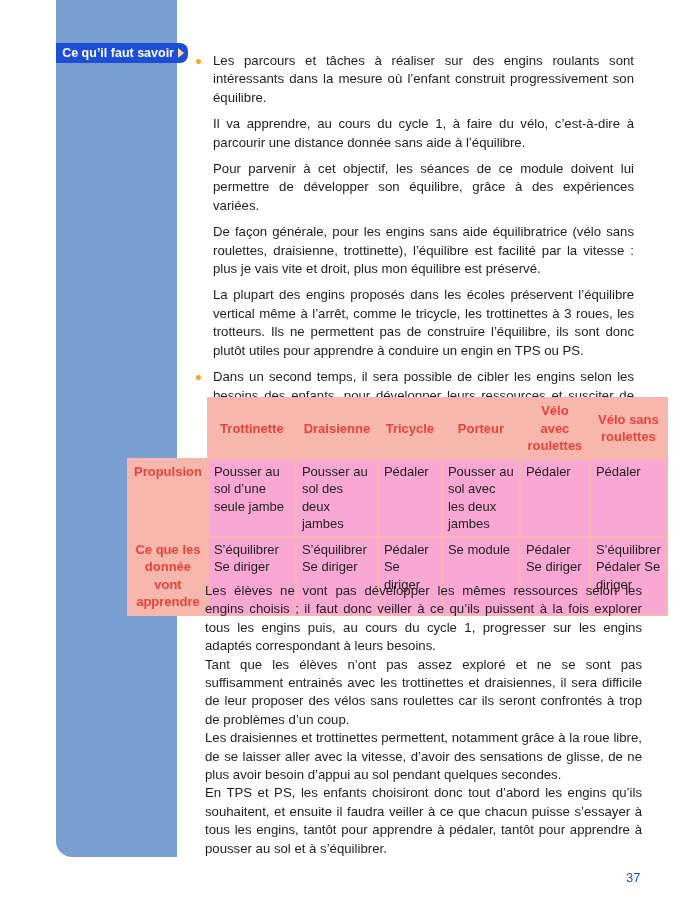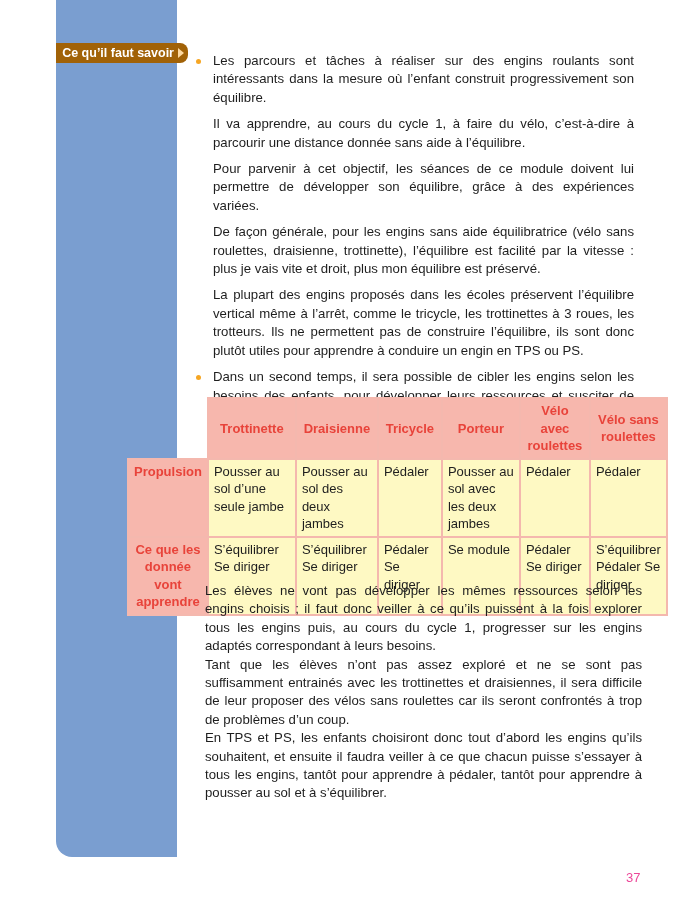--- a/index.html
+++ b/index.html
@@ -9,21 +9,21 @@
     font-family:"Liberation Sans", sans-serif;
     color:#1e1e1e;
   }
   .sidebar {
     position:absolute; left:56px; top:0; width:121px; height:857px;
     background:#7a9ed0;
     border-bottom-left-radius:16px;
   }
   .tag {
     position:absolute; left:56px; top:43px; width:132px; height:20px;
-    background:#a16207;
+    background:#1d4ed8;
     border-radius:0 8px 8px 0;
     color:#fff; font-weight:bold; font-size:12.5px;
     display:flex; align-items:center; justify-content:flex-end;
     padding-right:14px; box-sizing:border-box;
   }
   .tag-arrow {
     position:absolute; right:4px; top:5px; width:0; height:0;
     border-top:5px solid transparent; border-bottom:5px solid transparent;
     border-left:6px solid #fdd9a0;
   }
@@ -46,29 +46,29 @@
     border:2px solid #f4b8ae;
     vertical-align:top;
     padding:3px 5px;
   }
   table.grid th {
     background:#f7b7ad; color:#e8433a; font-weight:bold; text-align:center;
     vertical-align:middle;
   }
   table.grid th.row-head { text-align:center; vertical-align:top;margin-top:32px; }
   table.grid th.corner { background:transparent; border:none; }
-  table.grid td { background:#fef9c3; text-align:left; }
+  table.grid td { background:#f9a8d4; text-align:left; }
   .content2 {
     position:absolute; left:205px; top:582px; width:437px;
     font-size:13.2px; line-height:18.4px; text-align:justify;
   }
   .content2 p { margin:0; }
   .page-num {
     position:absolute; left:626px; top:870px;
-    color:#ec4899; font-size:13px;
+    color:#1d4ed8; font-size:13px;
   }
 </style>
 </head>
 <body>
 
 <div class="sidebar"></div>
 
 <div class="tag">
   <span>Ce qu’il faut savoir</span>
   <span class="tag-arrow"></span>
@@ -118,16 +118,17 @@
     <td>Se module</td>
     <td>Pédaler Se diriger</td>
     <td>S’équilibrer Pédaler Se diriger</td>
   </tr>
 </tbody>
   </table>
 
 <div class="content2">
   <p>Les élèves ne vont pas développer les mêmes ressources selon les engins choisis ; il faut donc veiller à ce qu’ils puissent à la fois explorer tous les engins puis, au cours du cycle 1, progresser sur les engins adaptés correspondant à leurs besoins.</p>
   <p>Tant que les élèves n’ont pas assez exploré et ne se sont pas suffisamment entrainés avec les trottinettes et draisiennes, il sera difficile de leur proposer des vélos sans roulettes car ils seront confrontés à trop de problèmes d’un coup.</p>
+  <p>Les draisiennes et trottinettes permettent, notamment grâce à la roue libre, de se laisser aller avec la vitesse, d’avoir des sensations de glisse, de ne plus avoir besoin d’appui au sol pendant quelques secondes.</p>
   <p>En TPS et PS, les enfants choisiront donc tout d’abord les engins qu’ils souhaitent, et ensuite il faudra veiller à ce que chacun puisse s’essayer à tous les engins, tantôt pour apprendre à pédaler, tantôt pour apprendre à pousser au sol et à s’équilibrer.</p>
 </div>
 
 <div class="page-num">37</div>
 
 </body></html>

